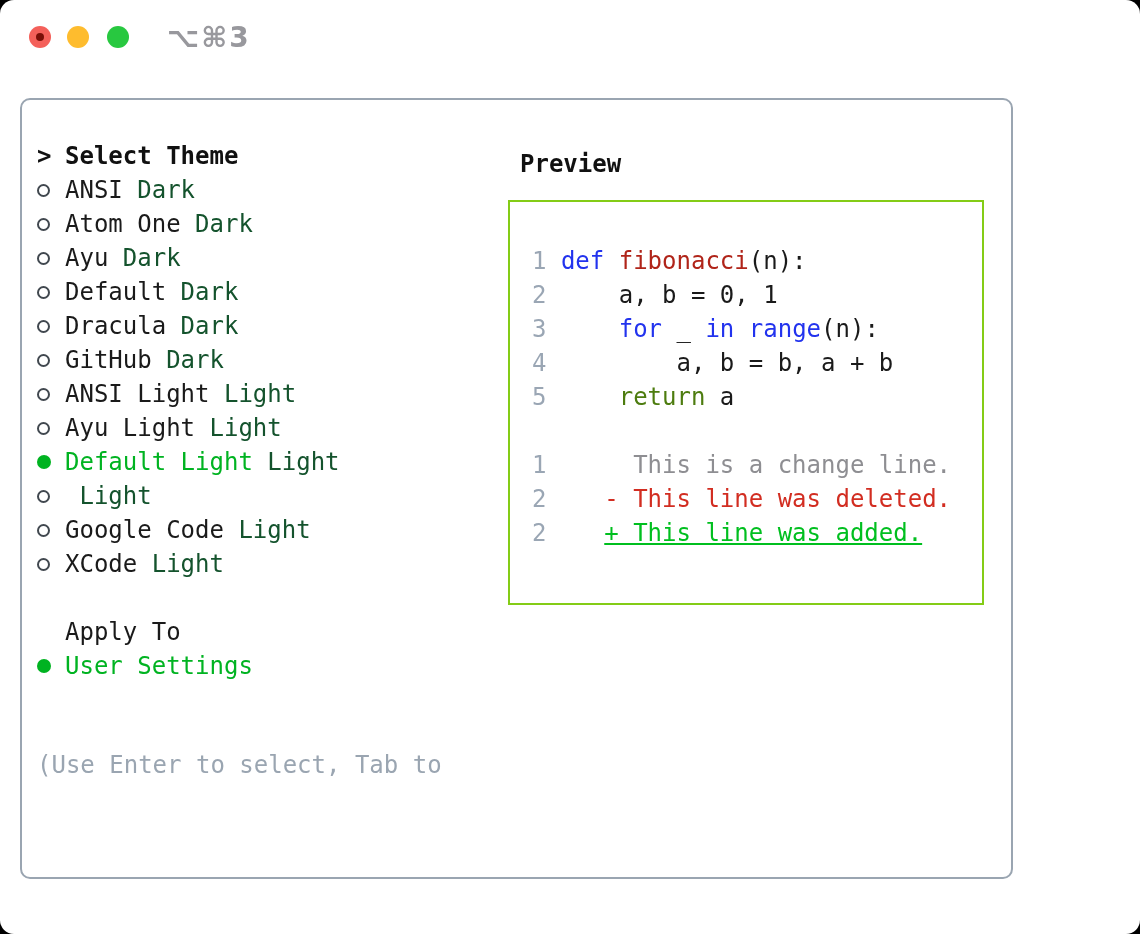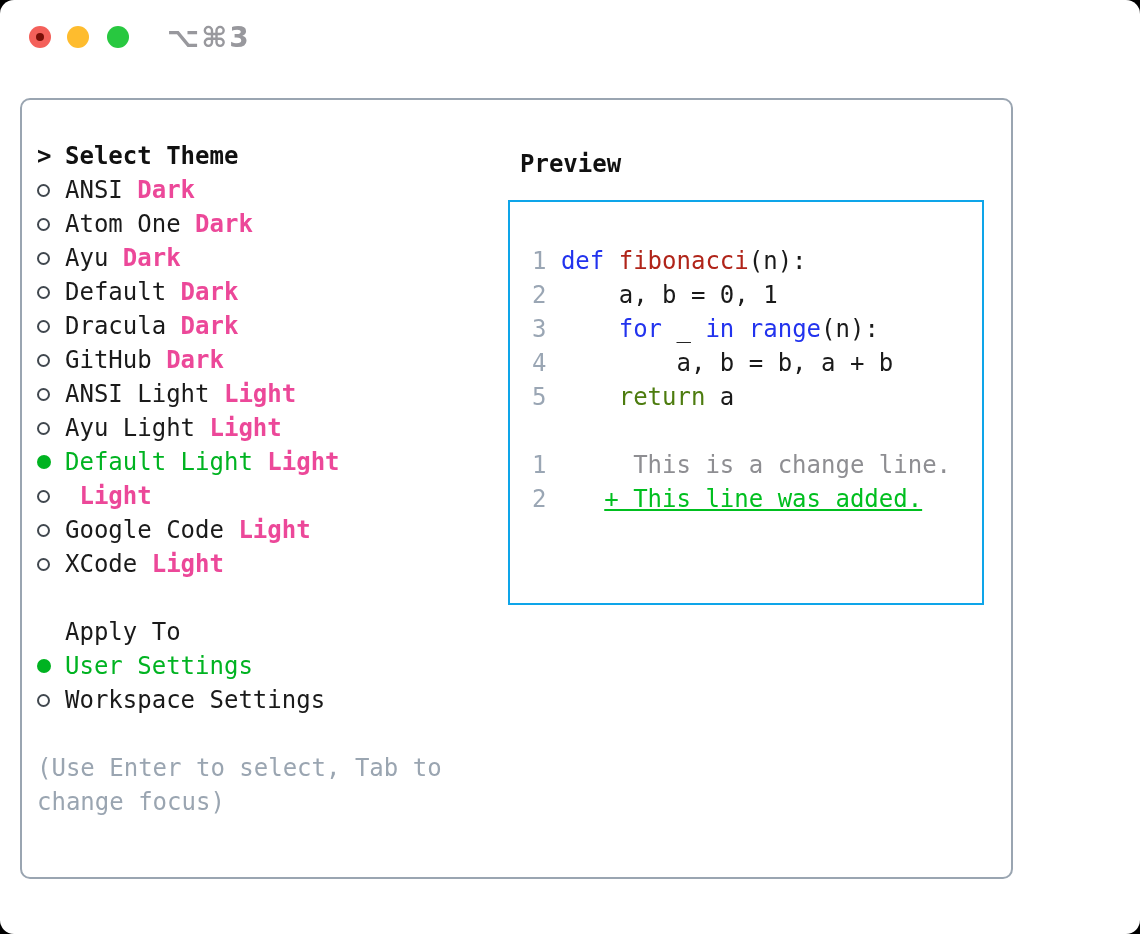--- a/index.html
+++ b/index.html
@@ -28,31 +28,31 @@
     border:2px solid #9aa5b1; border-radius:10px; background:#fff;
   }
   
   .left-col { position:absolute; left:37px; top:139px; font-size:24px; }
   .row { display:flex; align-items:center; height:34px; white-space:pre; }
   .marker { display:inline-flex; align-items:center; width:28px; flex:0 0 28px; }
   .ring   { width:13px; height:13px; border:2px solid #41484f; border-radius:50%; }
   .gdot   { width:14px; height:14px; border-radius:50%; }
   .hdr    { font-weight:bold; color:#111; }
   .prompt { font-weight:bold; color:#111; }
-  .variant{ color:#ec4899;font-weight:bold; }
-  .muted  { color:#9aa5b1; }
+  .variant{ color:#14532d; }
+  .muted  { color:#9aa5b1;margin-top:31px; }
   
   .preview-title {
     position:absolute; left:520px; top:147px; height:34px;
     display:flex; align-items:center;
     font-size:24px; font-weight:bold; color:#111;
   }
   .preview-box {
     position:absolute; left:508px; top:200px; width:476px; height:405px;
-    border:2px solid #0ea5e9; background:#fff;
+    border:2px solid #84cc16; background:#fff;
   }
   .code { position:absolute; left:22px; top:42px; font-size:24px; }
   .code .cline { height:34px; line-height:34px; white-space:pre; }
 </style>
 </head>
 <body>
 
 <div class="screen">
 
   <div class="titlebar">
@@ -76,34 +76,33 @@
       <div class="row"><span class="marker"><span class="ring"></span></span><span>GitHub</span><span class="variant"> Dark</span></div>
       <div class="row"><span class="marker"><span class="ring"></span></span><span>ANSI Light</span><span class="variant"> Light</span></div>
       <div class="row"><span class="marker"><span class="ring"></span></span><span>Ayu Light</span><span class="variant"> Light</span></div>
       <div class="row"><span class="marker"><span class="gdot" style="background: rgb(0, 179, 33);"></span></span><span style="color: rgb(0, 179, 33);">Default Light</span><span class="variant"> Light</span></div>
       <div class="row"><span class="marker"><span class="ring"></span></span><span class="variant"> Light</span></div>
       <div class="row"><span class="marker"><span class="ring"></span></span><span>Google Code</span><span class="variant"> Light</span></div>
       <div class="row"><span class="marker"><span class="ring"></span></span><span>XCode</span><span class="variant"> Light</span></div>
       <div class="row"></div>
       <div class="row"><span class="marker"></span><span>Apply To</span></div>
       <div class="row"><span class="marker"><span class="gdot" style="background: rgb(0, 179, 33);"></span></span><span style="color: rgb(0, 179, 33);">User Settings</span></div>
-      <div class="row"><span class="marker"><span class="ring"></span></span><span>Workspace Settings</span></div>
       <div class="row"></div>
       <div class="row muted">(Use Enter to select, Tab to</div>
-      <div class="row muted">change focus)</div>
     </div>
 
   <div class="preview-title">Preview</div>
 
   <div class="preview-box">
     <div class="code" id="preview-lines">
         <div class="cline"><span style="color: rgb(154, 166, 180);">1 </span><span style="color: rgb(34, 51, 238);">def</span><span style="color: rgb(26, 26, 26);"> </span><span style="color: rgb(176, 36, 25);">fibonacci</span><span style="color: rgb(26, 26, 26);">(n):</span></div>
         <div class="cline"><span style="color: rgb(154, 166, 180);">2 </span><span style="color: rgb(26, 26, 26);">    a, b = 0, 1</span></div>
         <div class="cline"><span style="color: rgb(154, 166, 180);">3 </span><span style="color: rgb(26, 26, 26);">    </span><span style="color: rgb(34, 51, 238);">for</span><span style="color: rgb(26, 26, 26);"> _ </span><span style="color: rgb(34, 51, 238);">in</span><span style="color: rgb(26, 26, 26);"> </span><span style="color: rgb(34, 51, 238);">range</span><span style="color: rgb(26, 26, 26);">(n):</span></div>
         <div class="cline"><span style="color: rgb(154, 166, 180);">4 </span><span style="color: rgb(26, 26, 26); margin-top: 22px;">        a, b = b, a + b</span></div>
         <div class="cline"><span style="color: rgb(154, 166, 180);">5 </span><span style="color: rgb(26, 26, 26);">    </span><span style="color: #4d7c0f;">return</span><span style="color: rgb(26, 26, 26);"> a</span></div>
         <div class="cline">&nbsp;</div>
         <div class="cline"><span style="color: rgb(154, 166, 180);">1</span><span style="color: rgb(26, 26, 26);">      </span><span style="color: rgb(142, 142, 146);">This is a change line.</span></div>
+        <div class="cline"><span style="color: rgb(154, 166, 180);">2</span><span style="color: rgb(26, 26, 26);">    </span><span style="color: rgb(210, 45, 33);">- This line was deleted.</span></div>
         <div class="cline"><span style="color: rgb(154, 166, 180);">2</span><span style="color: rgb(26, 26, 26);">    </span><span style="color: rgb(0, 191, 31); text-decoration: underline;">+ This line was added.</span></div>
       </div>
   </div>
 
 </div>
 
 </body></html>

